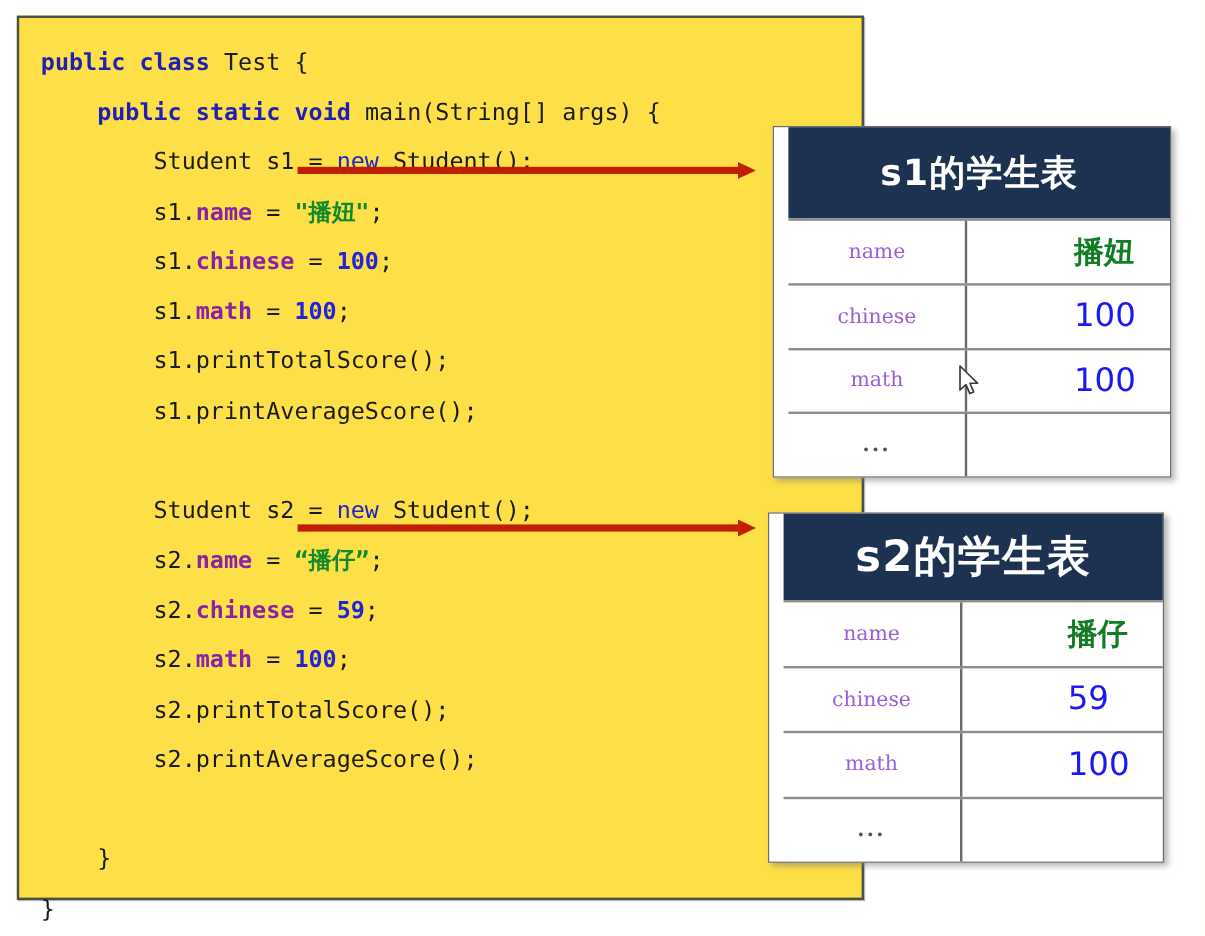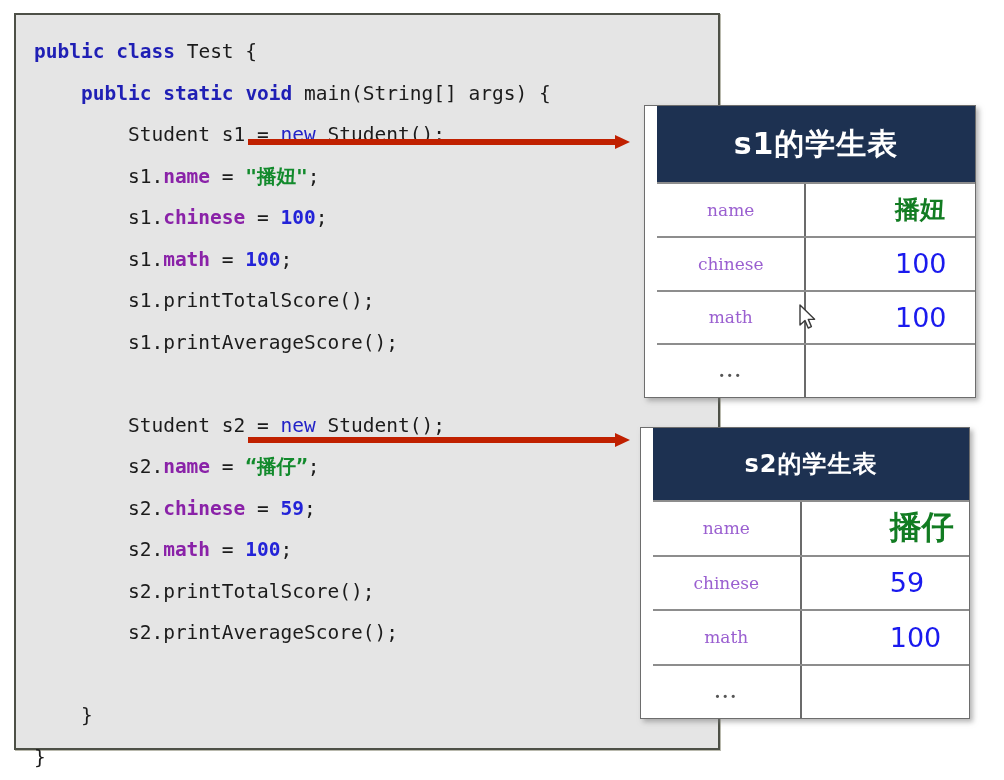--- a/index.html
+++ b/index.html
@@ -15,21 +15,21 @@
     font-family: "Liberation Sans", sans-serif;
   }
 
   
   #code-panel {
     position: absolute;
     left: 14px;
     top: 13px;
     width: 706px;
     height: 737px;
-    background: #e5e5e5;
+    background: #fde047;
     border: 2px solid #4d5047;
     box-sizing: border-box;
     box-shadow: 1px 1px 0 #b9b9ad;
   }
   #code-listing {
     position: absolute;
     left: 18px;
     top: 16px;
     margin: 0;
     font-family: "DejaVu Sans Mono", "Liberation Mono", monospace;
@@ -135,24 +135,24 @@
   
   #table-s1 { left: 644px; top: 105px; width: 332px; height: 293px; }
   #table-s1 .obj-title { height: 76px; font-size: 30px; }
   #table-s1 .obj-key { font-size: 17px; }
   #table-s1 .obj-val { font-size: 27px; }
   #table-s1 .obj-val.name-val { font-size: 25px; }
   #table-s1 .obj-key.ellipsis { font-size: 17px; }
 
   
   #table-s2 { left: 640px; top: 427px; width: 330px; height: 292px; }
-  #table-s2 .obj-title { height: 72px; font-size: 24px; }
+  #table-s2 .obj-title { height: 72px; font-size: 36px; }
   #table-s2 .obj-key { font-size: 17px; }
   #table-s2 .obj-val { font-size: 27px; }
-  #table-s2 .obj-val.name-val { font-size: 32px; }
+  #table-s2 .obj-val.name-val { font-size: 25px; }
   #table-s2 .obj-key.ellipsis { font-size: 17px; }
 
   
   #mouse-cursor {
     position: absolute;
     left: 799px;
     top: 304px;
     width: 18px;
     height: 26px;
     pointer-events: none;

